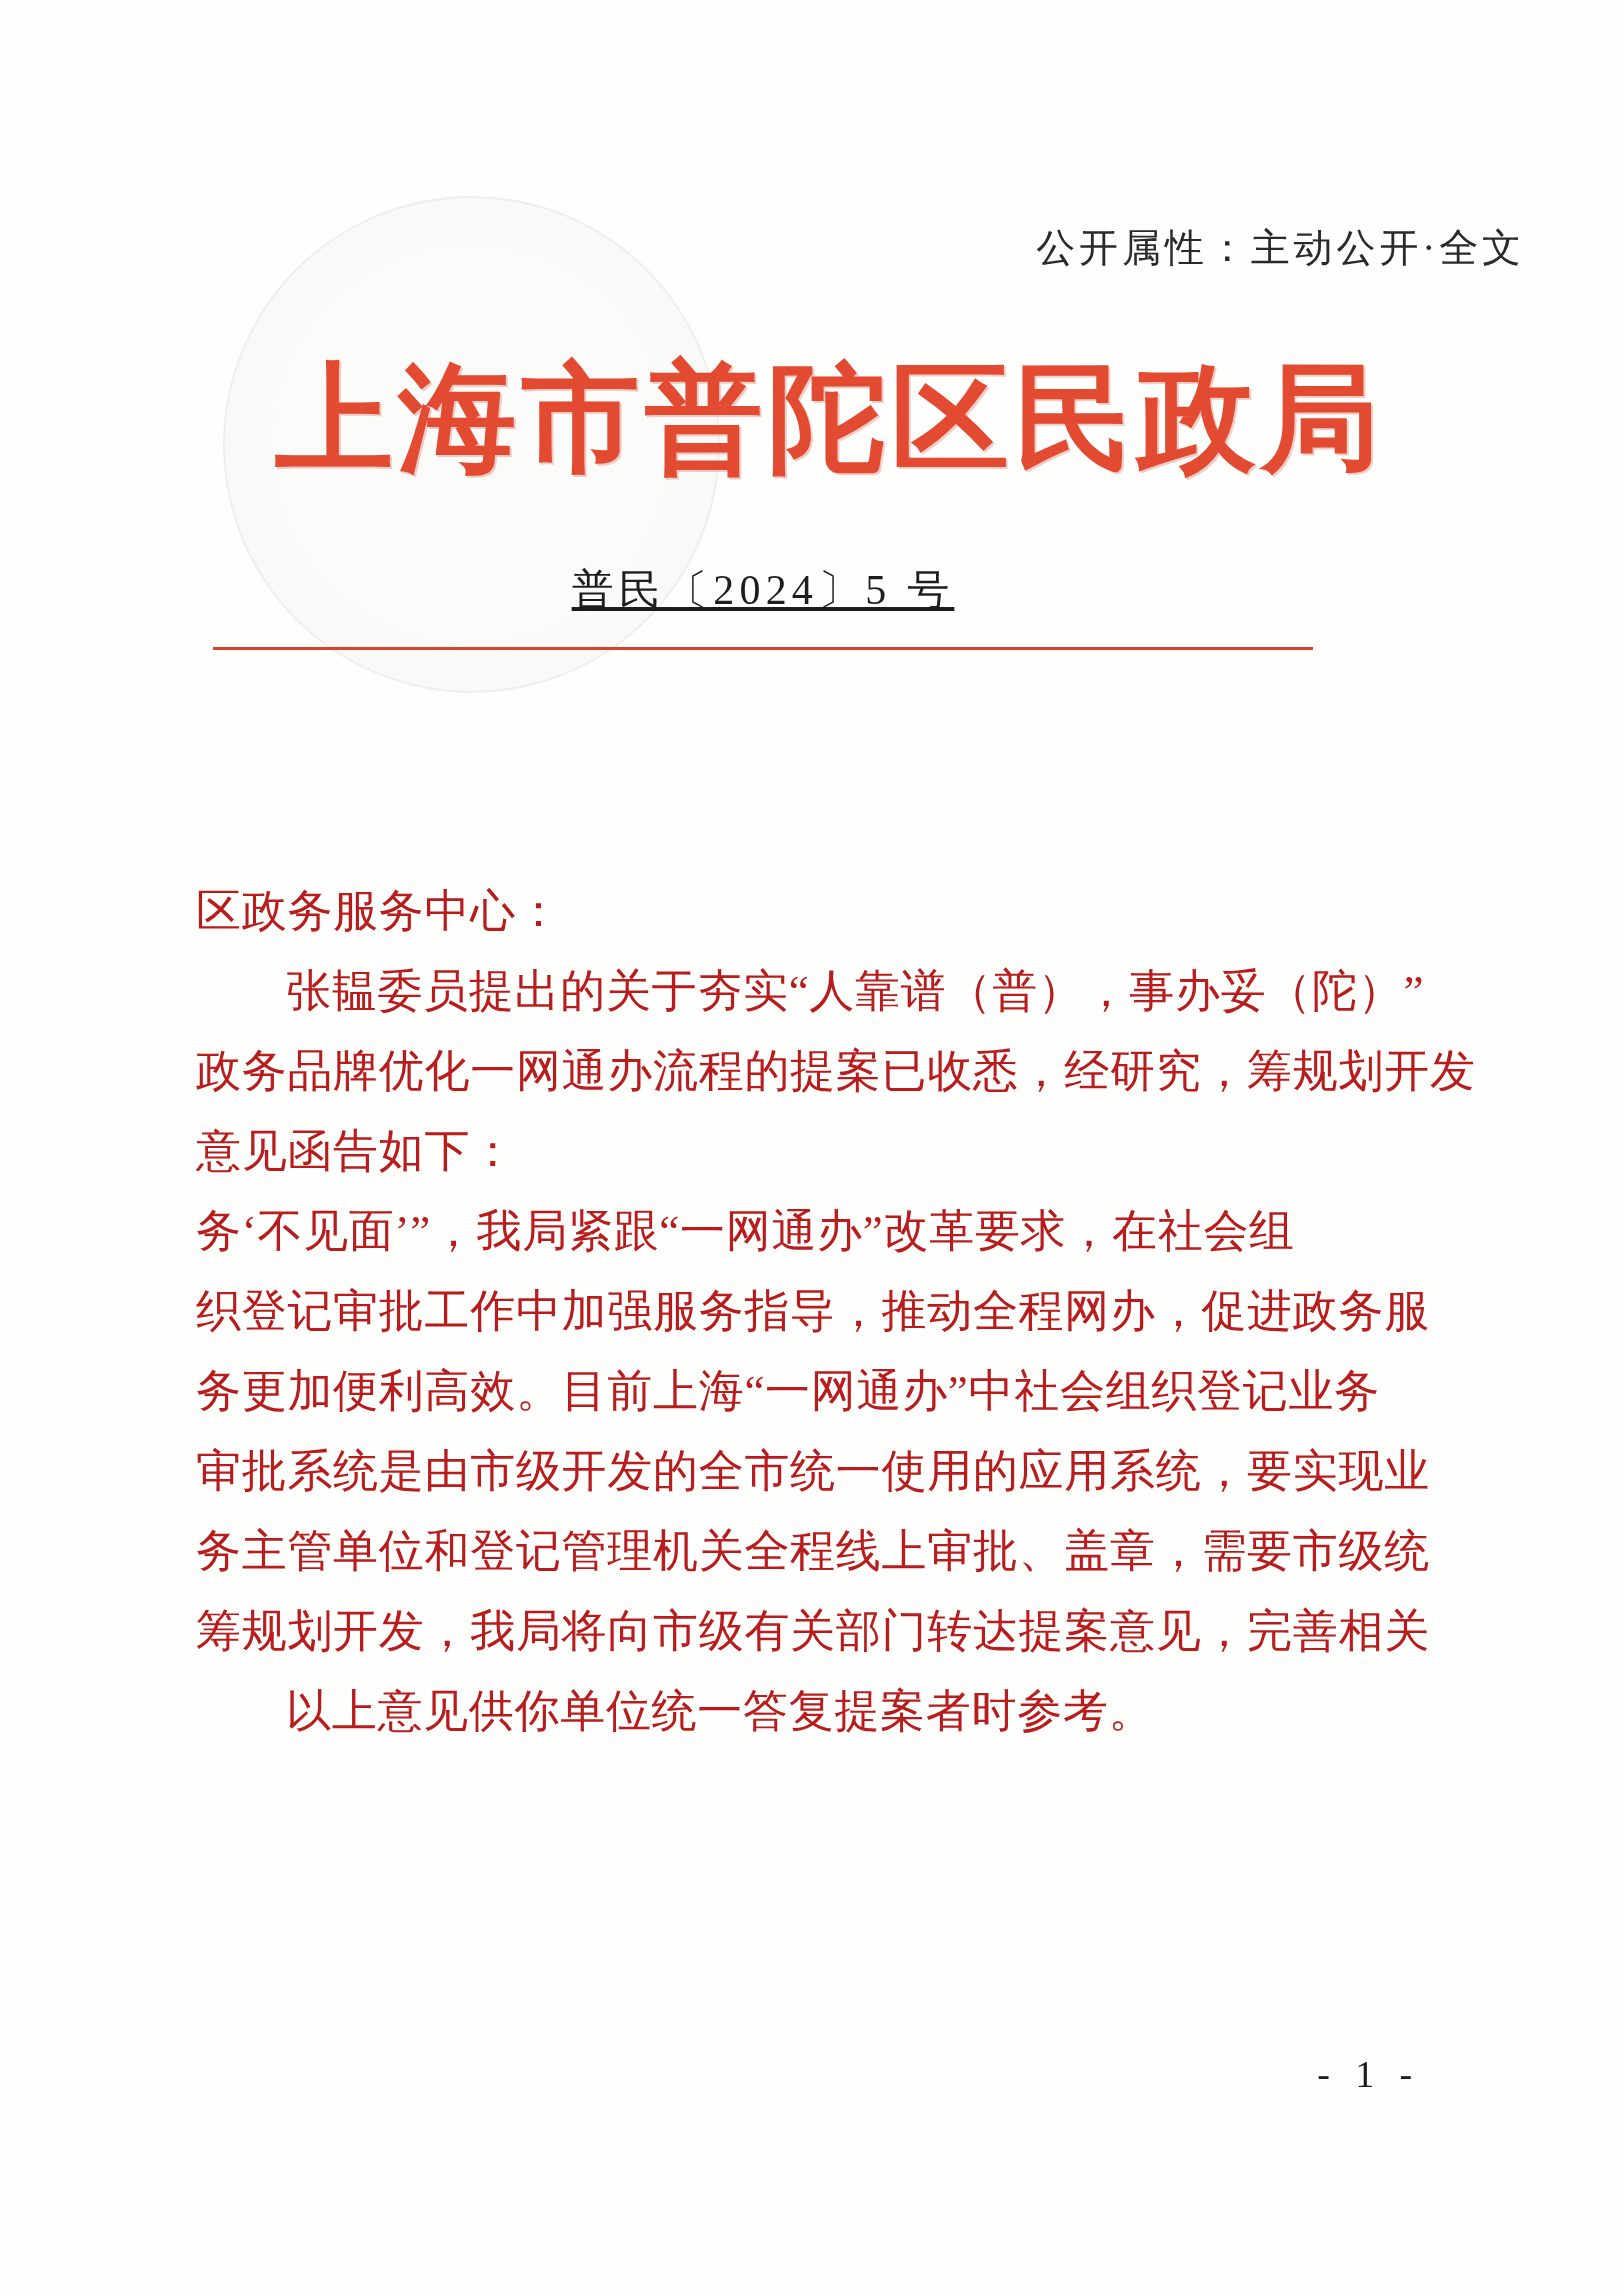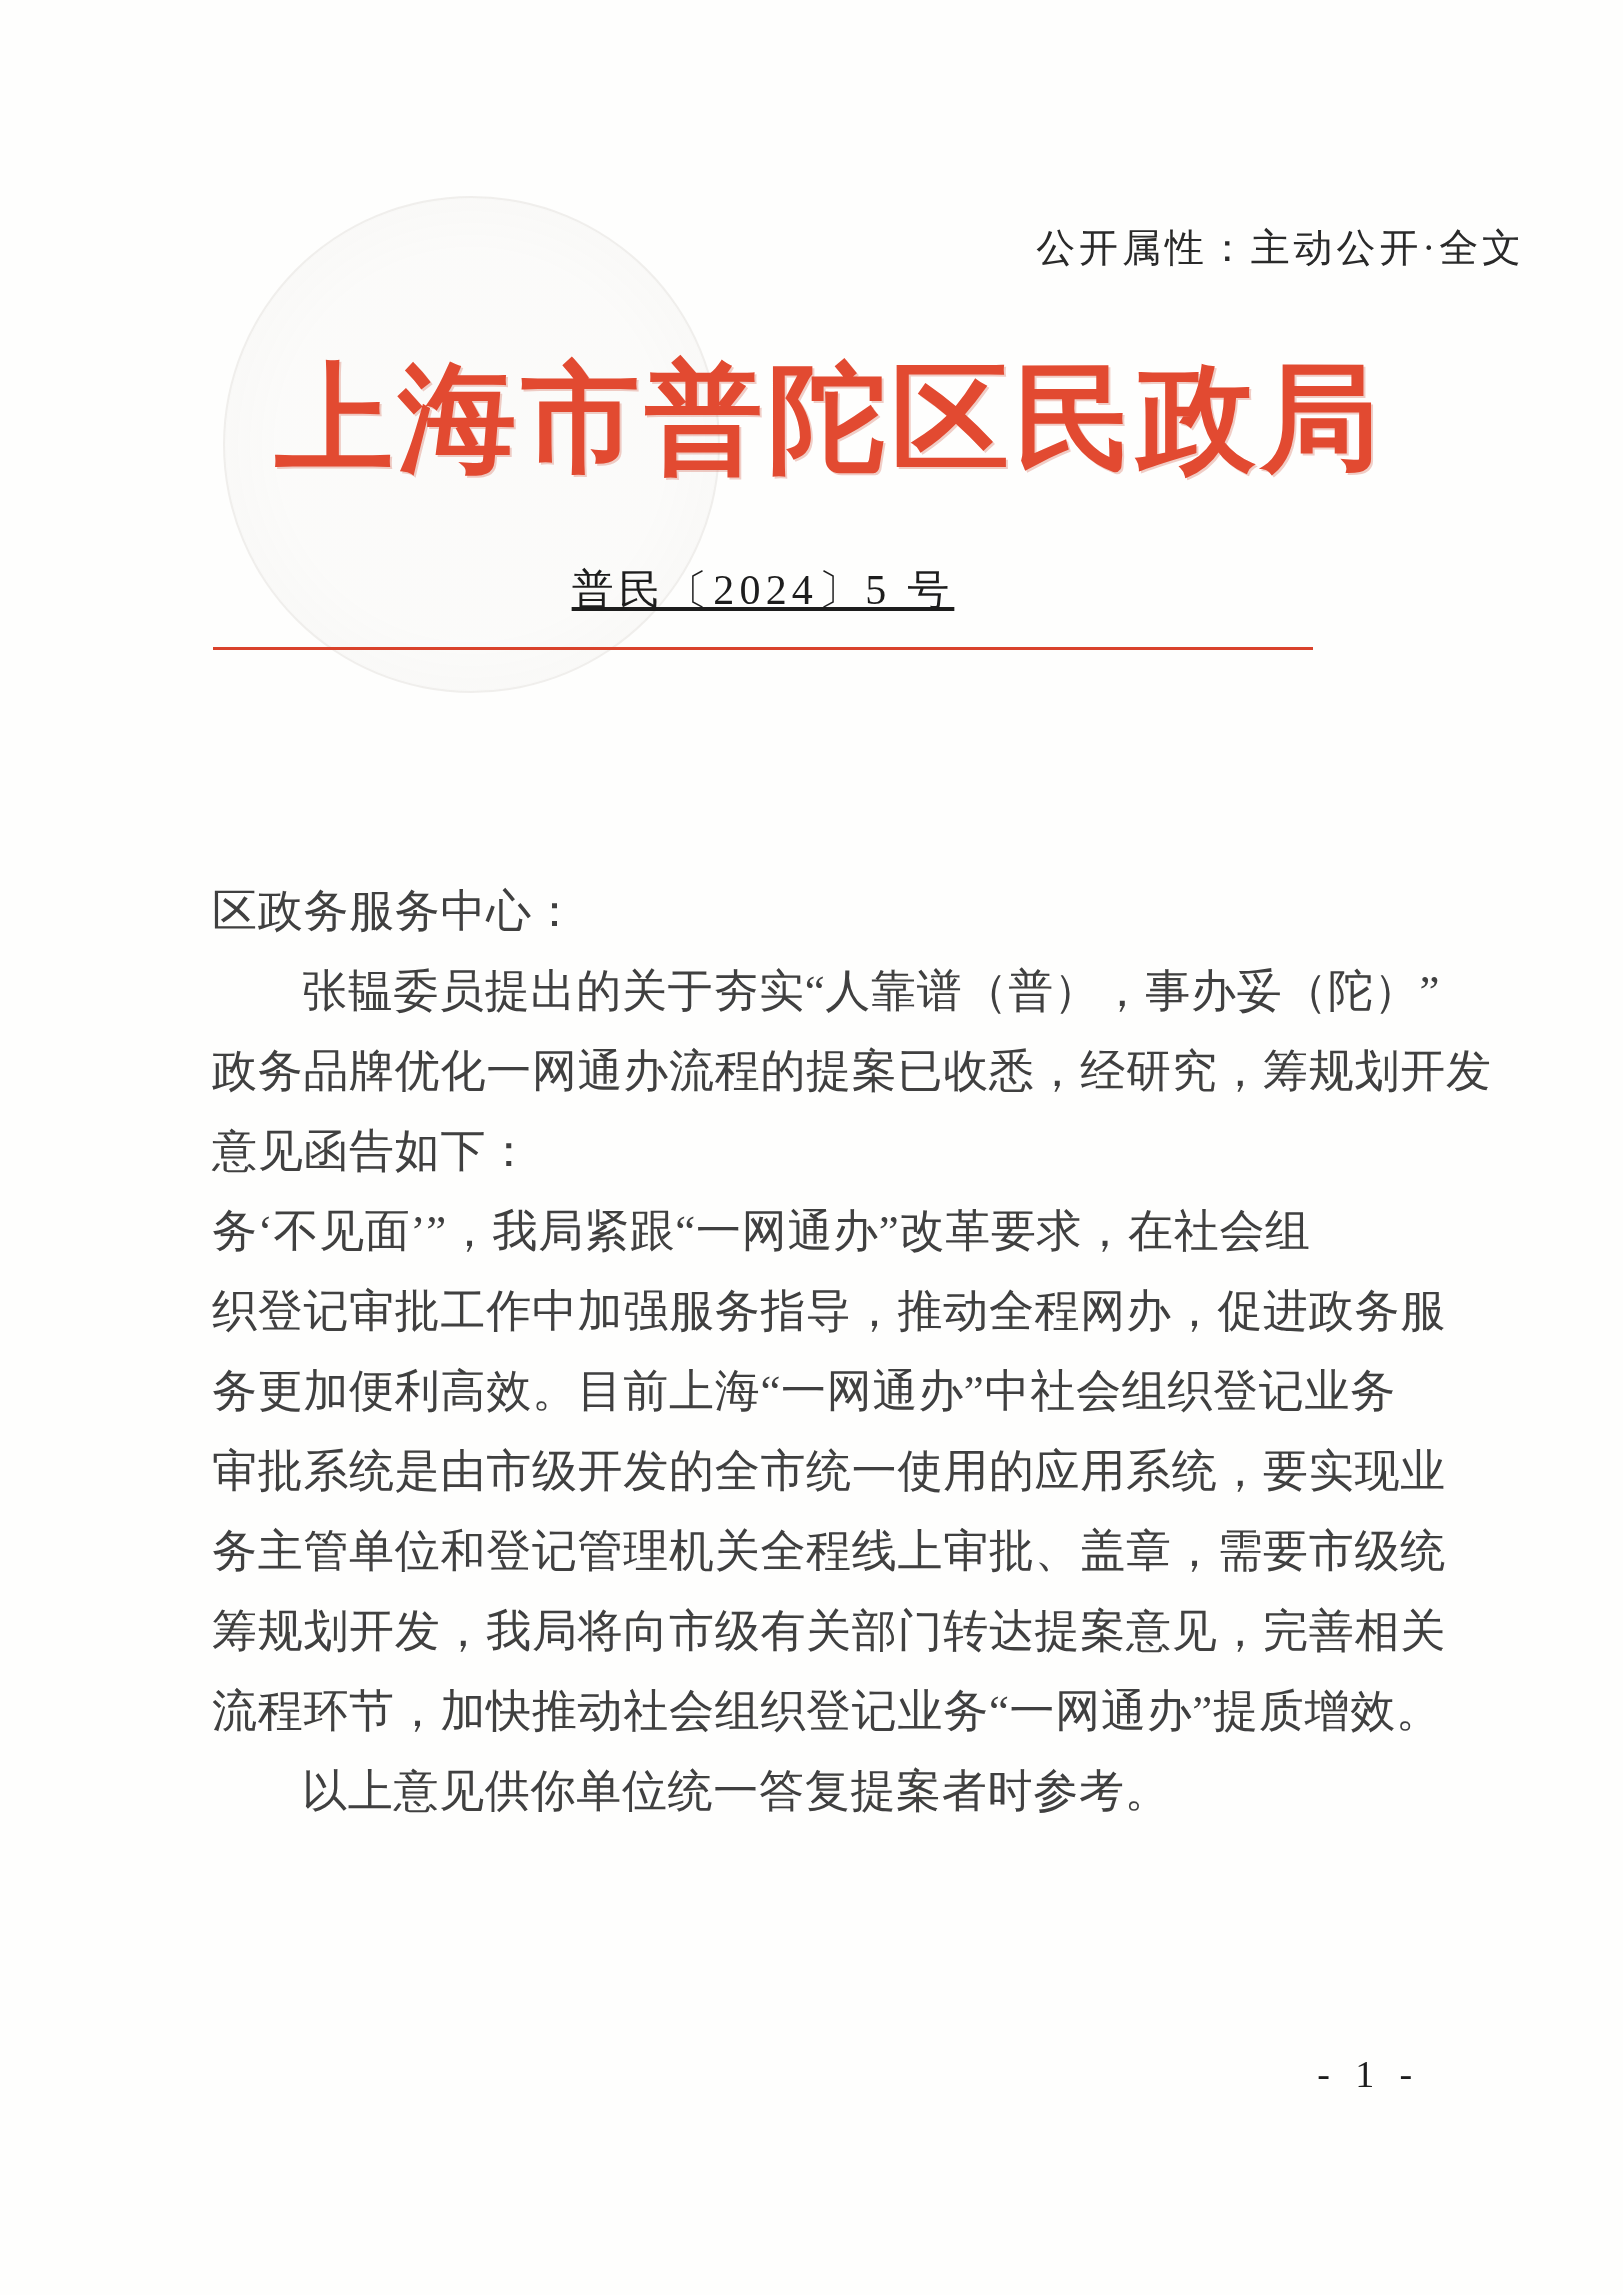--- a/index.html
+++ b/index.html
@@ -77,25 +77,25 @@
     font-family: "Liberation Sans", "DejaVu Sans", sans-serif;
     font-weight: 900;
     font-size: 52px;
     letter-spacing: 1.3px;
     color: #111111;
     white-space: nowrap;
   }
   .body-block {
     position: absolute;
     top: 871px;
-    left: 212px;
+    left: 196px;
     width: 1234px;
     font-size: 45px;
     line-height: 80px;
-    color: #404040;
+    color: #b91c1c;
   }
   .body-block .line {
     white-space: nowrap;
     letter-spacing: 0.7px;
   }
   .body-block .line.indent {
     text-indent: 2em;
     font-family: Liberation Serif, serif;
   }
   .page-number {
@@ -128,20 +128,19 @@
     <div class="line">区政务服务中心：</div>
     <div class="line indent">张韫委员提出的关于夯实“人靠谱（普），事办妥（陀）”</div>
     <div class="line">政务品牌优化一网通办流程的提案已收悉，经研究，筹规划开发</div>
     <div class="line">意见函告如下：</div>
     <div class="line">务‘不见面’”，我局紧跟“一网通办”改革要求，在社会组</div>
     <div class="line">织登记审批工作中加强服务指导，推动全程网办，促进政务服</div>
     <div class="line">务更加便利高效。目前上海“一网通办”中社会组织登记业务</div>
     <div class="line">审批系统是由市级开发的全市统一使用的应用系统，要实现业</div>
     <div class="line">务主管单位和登记管理机关全程线上审批、盖章，需要市级统</div>
     <div class="line">筹规划开发，我局将向市级有关部门转达提案意见，完善相关</div>
-    <div class="line">流程环节，加快推动社会组织登记业务“一网通办”提质增效。</div>
     <div class="line indent">以上意见供你单位统一答复提案者时参考。</div>
   </div>
 
   <div class="page-number">- 1 -</div>
 
 </div>
 
 
 </body></html>

